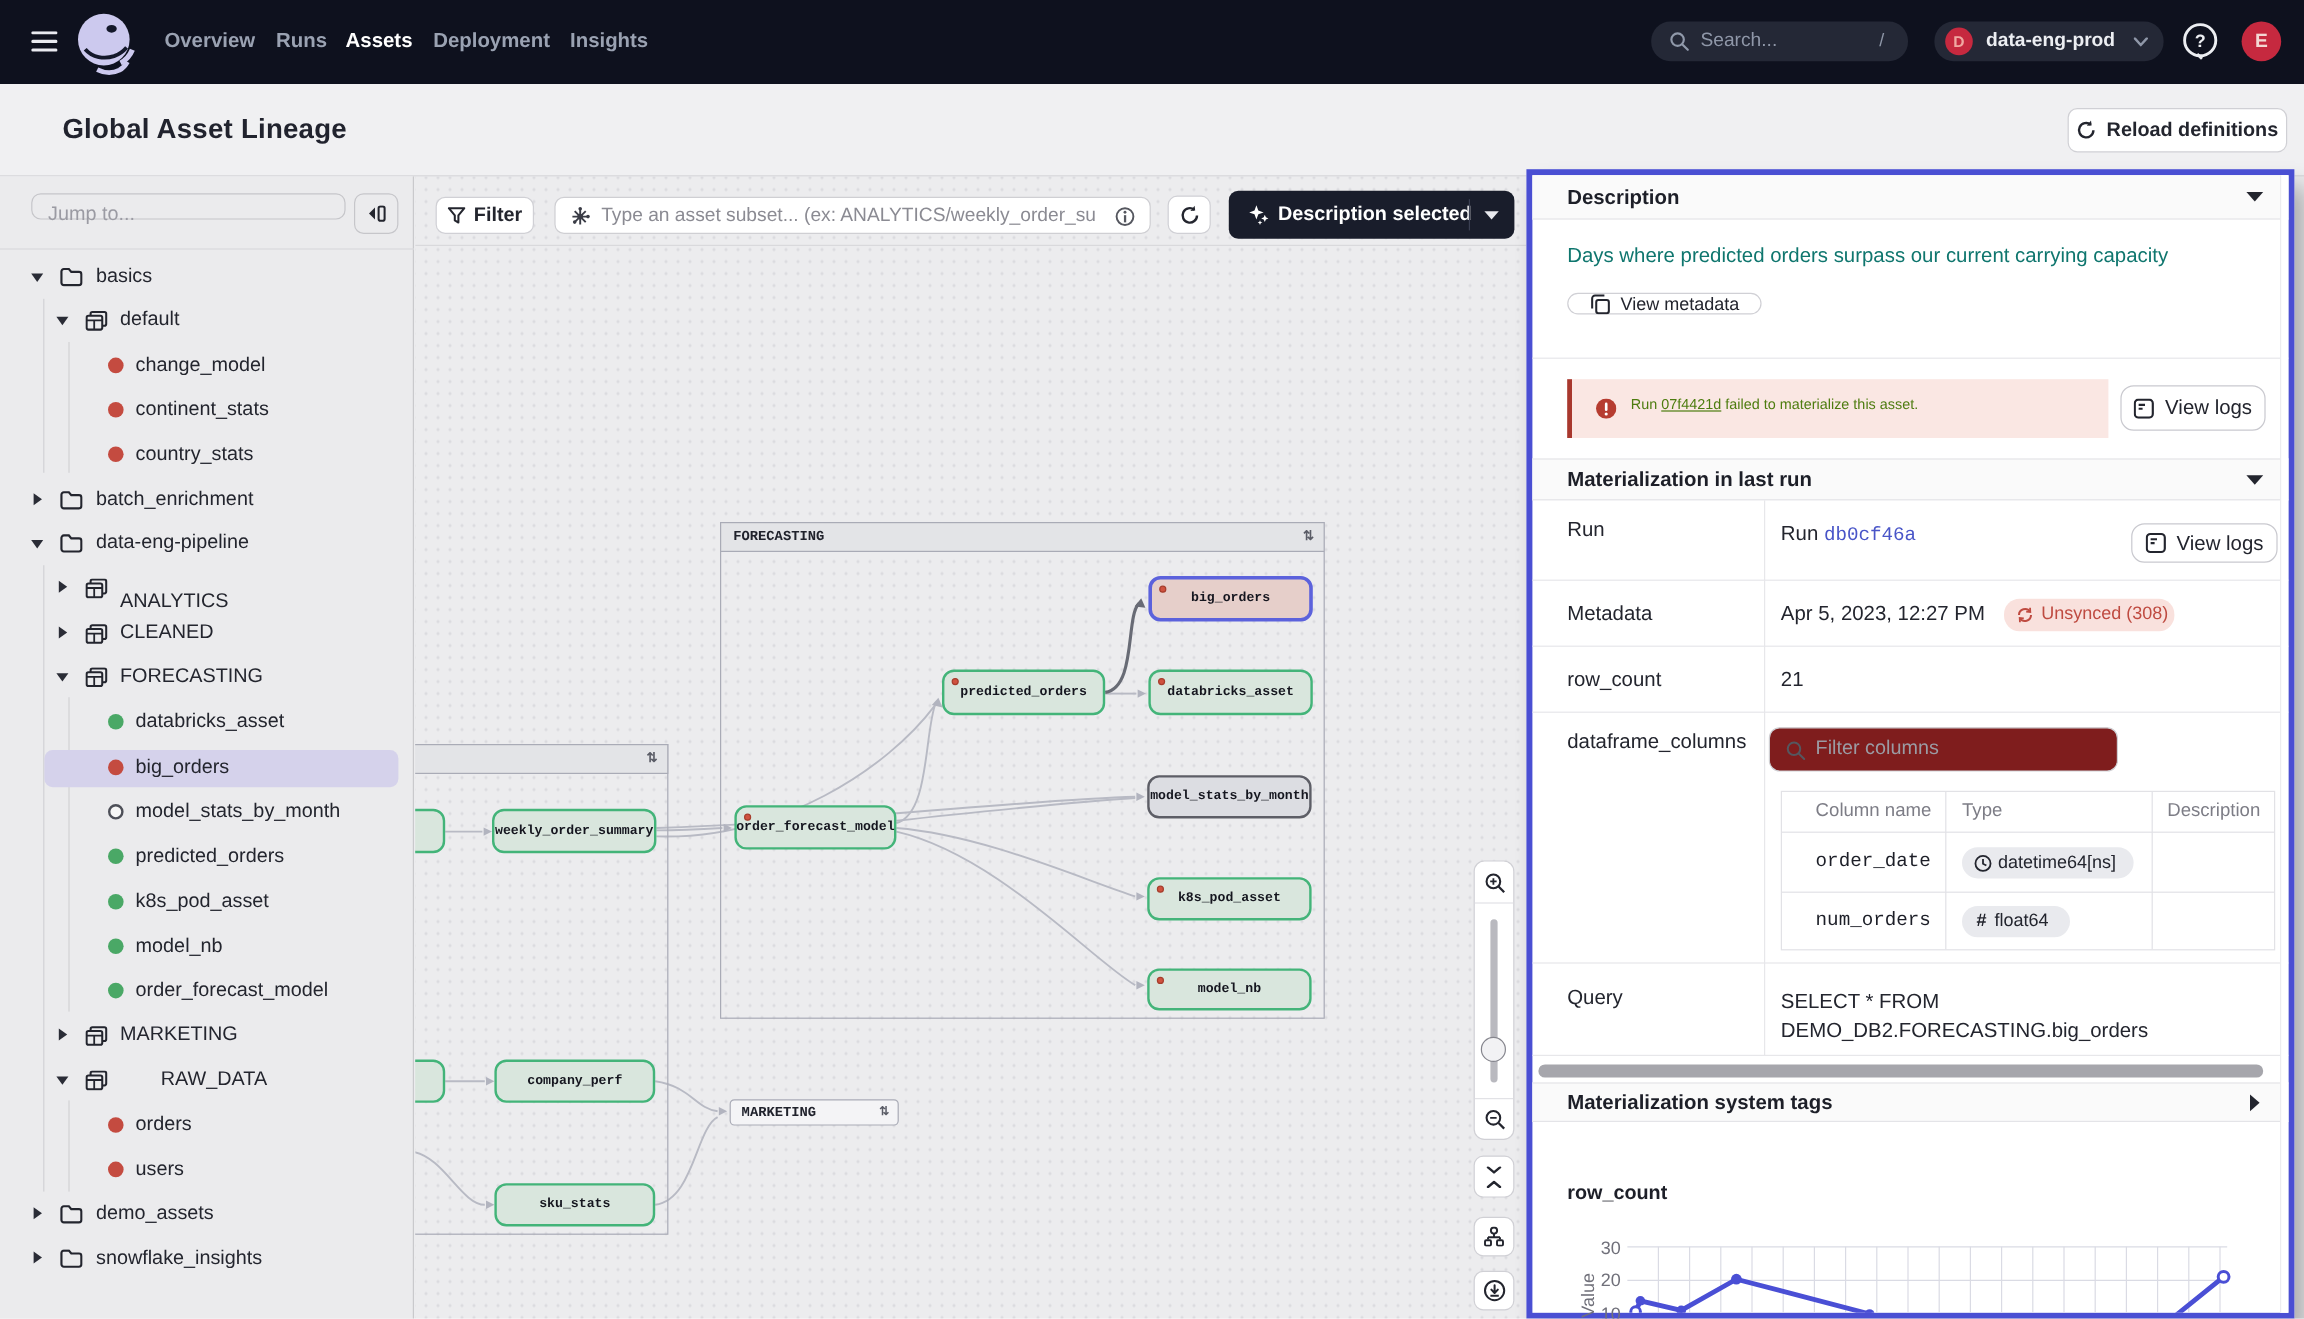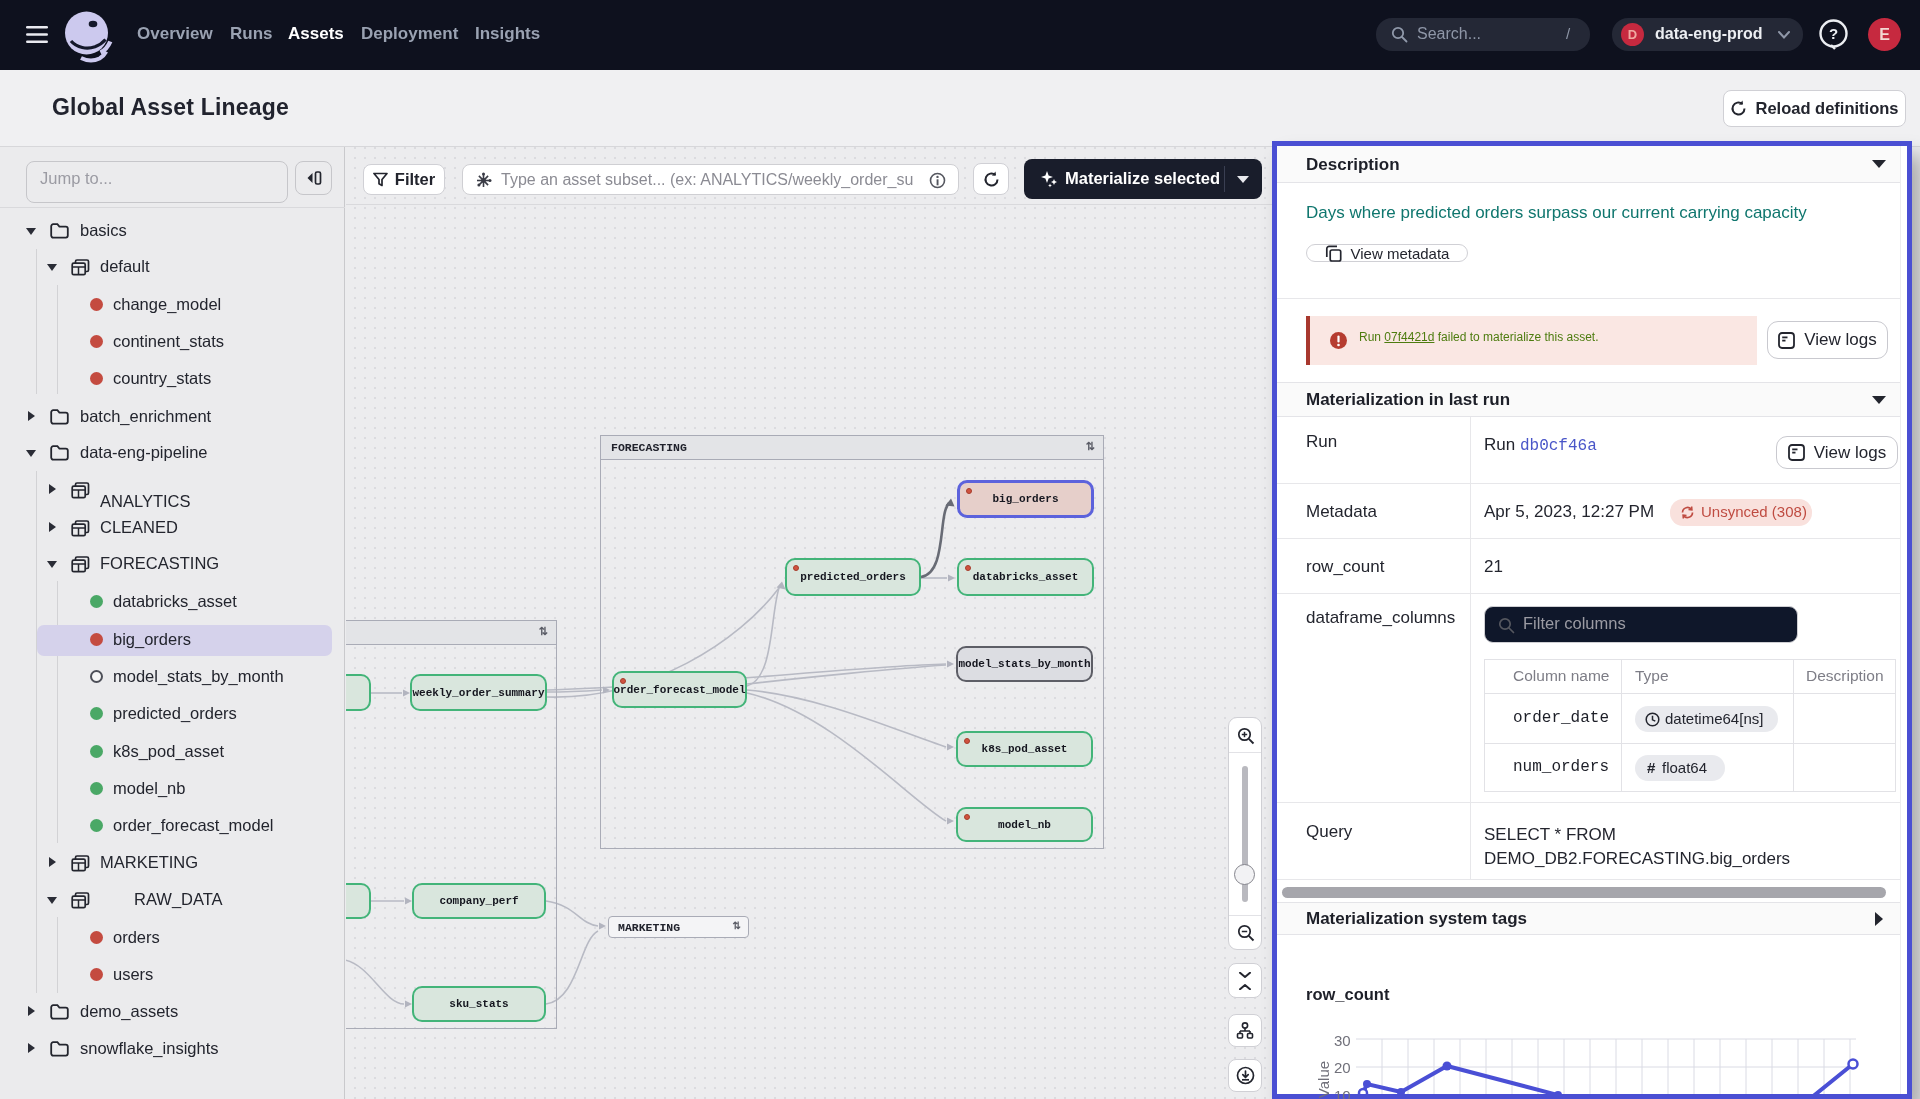--- a/index.html
+++ b/index.html
@@ -102,21 +102,21 @@
       <h1>Global Asset Lineage</h1>
     <div class="btn abs" style="left:1723px;top:20px;width:183px;height:37px;font-size:16.5px;font-weight:600;gap:8px;">
       <svg width="17" height="17" viewBox="0 0 17 17">
           <path d="M14.5,8.5 a6,6 0 1 1 -2.2,-4.65" fill="none" stroke="#23252e" stroke-width="2"></path>
           <path d="M12.5,0.5 L13,4.5 L9,4.8 Z" fill="#23252e"></path>
         </svg>
       Reload definitions
     </div>
   </div>
   <div id="sidebar">
-    <div class="abs" style="left:26px;top:14px;width:262px;height:42px;border:1px solid #c6c6ca;border-radius:8px;">
+    <div class="abs" style="left:26px;top:14px;width:262px;height:22px;border:1px solid #c6c6ca;border-radius:8px;">
       <div class="abs" style="left:13px;top:7px;font-size:16.5px;color:#9b9ba3;">Jump to...</div>
     </div>
     <div class="btn abs" style="left:295px;top:14px;width:37px;height:34px;background:transparent;border-color:#c6c6ca;">
       <svg width="16" height="14" viewBox="0 0 16 14">
           <path d="M6.5,2 L1.5,7 L6.5,12 Z" fill="#23252e"></path>
           <rect x="9.5" y="1" width="5" height="12" rx="1.5" fill="none" stroke="#23252e" stroke-width="1.7"></rect>
         </svg>
     </div>
     <div class="abs" style="left:0;top:60px;width:345px;border-bottom:1px solid #d9d9dc;"></div>
     <div id="tree">
@@ -318,21 +318,21 @@
           <path d="M14.5,8.5 a6,6 0 1 1 -2.2,-4.65" fill="none" stroke="#23252e" stroke-width="2"></path>
           <path d="M12.5,0.5 L13,4.5 L9,4.8 Z" fill="#23252e"></path>
         </svg>
     </div>
     <div class="abs" style="left:678px;top:12px;width:238px;height:40px;background:#191d2b;border-radius:8px;color:#fff;">
       <svg class="abs" style="left:16px;top:11px;" width="19" height="19" viewBox="0 0 19 19">
         <path d="M7,1 L8.6,5.4 L13,7 L8.6,8.6 L7,13 L5.4,8.6 L1,7 L5.4,5.4 Z" fill="#fff"></path>
         <path d="M14,9 L14.9,11.1 L17,12 L14.9,12.9 L14,15 L13.1,12.9 L11,12 L13.1,11.1 Z" fill="#fff"></path>
         <path d="M10,13.5 L10.6,14.9 L12,15.5 L10.6,16.1 L10,17.5 L9.4,16.1 L8,15.5 L9.4,14.9 Z" fill="#fff"></path>
       </svg>
-      <div class="abs" style="left:41px;top:10px;font-size:16.5px;font-weight:600;">Materialize selected</div>
+      <div class="abs" style="left:41px;top:10px;font-size:16.5px;font-weight:600;">Description selected</div>
       <div class="abs" style="left:200px;top:7px;width:1px;height:26px;background:#3a3f52;"></div>
       <div class="abs" style="left:213px;top:17px;width:0;height:0;border-left:6px solid transparent;border-right:6px solid transparent;border-top:7px solid #e8e9ee;"></div>
     </div>
 
     <div class="abs" style="left:882px;top:570px;width:34px;height:233px;background:#fff;border:1px solid #d0d0d5;border-radius:9px;">
       <svg class="abs" style="left:8px;top:9px;" width="18" height="18" viewBox="0 0 18 18">
           <circle cx="7.5" cy="7.5" r="5.7" fill="none" stroke="#23252e" stroke-width="1.7"></circle>
           <line x1="11.8" y1="11.8" x2="16.5" y2="16.5" stroke="#23252e" stroke-width="1.9"></line>
           <line x1="4.8" y1="7.5" x2="10.2" y2="7.5" stroke="#23252e" stroke-width="1.5"></line>
           <line x1="7.5" y1="4.8" x2="7.5" y2="10.2" stroke="#23252e" stroke-width="1.5"></line>
@@ -428,21 +428,21 @@
           <path d="M2.5,7.5 a5,5 0 0 1 9.2,-2.7 M12.5,7.5 a5,5 0 0 1 -9.2,2.7" fill="none" stroke="#bf4b41" stroke-width="1.7"></path>
           <path d="M11.7,1.5 l0.2,3.5 l-3.4,-0.4" fill="none" stroke="#bf4b41" stroke-width="1.5"></path>
           <path d="M3.3,13.5 l-0.2,-3.5 l3.4,0.4" fill="none" stroke="#bf4b41" stroke-width="1.5"></path>
         </svg>
       <div class="abs" style="left:31px;top:4px;font-size:15px;color:#bf4b41;">Unsynced (308)</div>
     </div>
     <div class="plabel" style="top:411px;">row_count</div>
     <div class="abs" style="left:207px;top:411px;font-size:17px;color:#23252e;">21</div>
     <div class="plabel" style="top:462px;">dataframe_columns</div>
 
-    <div class="abs" style="left:207px;top:460px;width:314px;height:37px;background:#0f172a;border:1px solid #cfcfd3;border-radius:9px;">
+    <div class="abs" style="left:197px;top:460px;width:291px;height:37px;background:#7f1d1d;border:1px solid #cfcfd3;border-radius:9px;">
       <svg class="abs" style="left:13px;top:10px;" width="17" height="17" viewBox="0 0 17 17">
           <circle cx="7" cy="7" r="5.2" fill="none" stroke="#55575f" stroke-width="1.7"></circle>
           <line x1="11" y1="11" x2="15.5" y2="15.5" stroke="#55575f" stroke-width="1.7" stroke-linecap="round"></line>
         </svg>
       <div class="abs" style="left:38px;top:7px;font-size:16.5px;color:#9b9ba3;">Filter columns</div>
     </div>
 
     <div class="abs" style="left:207px;top:513px;width:412px;height:133px;border:1px solid #e2e2e6;">
       <div class="abs" style="left:0;top:33px;width:410px;border-bottom:1px solid #e2e2e6;"></div>
       <div class="abs" style="left:0;top:83px;width:410px;border-bottom:1px solid #e2e2e6;"></div>

